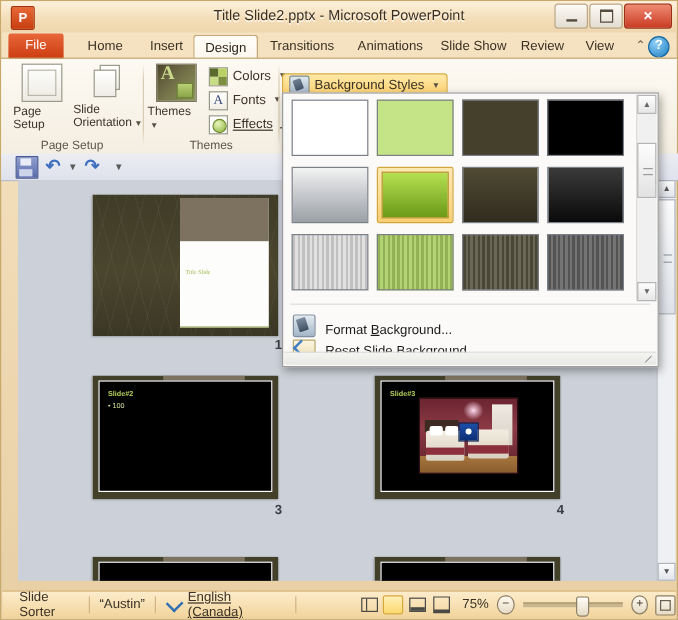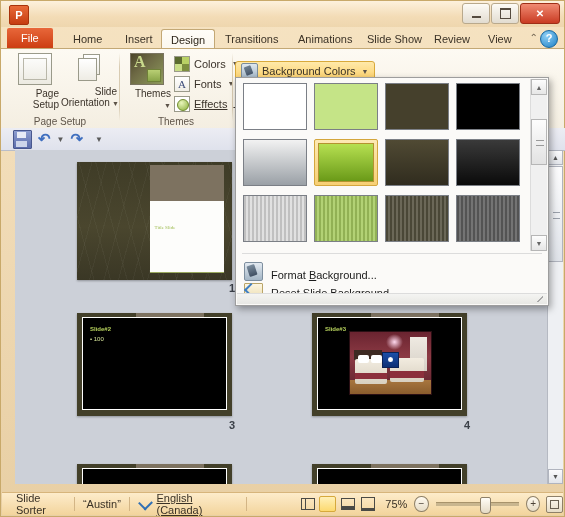--- a/index.html
+++ b/index.html
@@ -84,21 +84,21 @@
   .grp{position:absolute;top:0;height:79px;}
   .grp-label{
     position:absolute;bottom:1px;width:100%;text-align:center;
     font-size:10px;color:#5f5captures;color:#5f554a;
   }
   .grp-sep{
     position:absolute;top:4px;width:1px;height:68px;
     background:linear-gradient(transparent,#d8cbb2 20%,#d8cbb2 80%,transparent);
   }
   .bigbtn{
-    position:absolute;top:4px;width:48px;text-align:right;
+    position:absolute;top:4px;width:48px;text-align:left;
     font-size:10px;color:#3b332a;line-height:11px;
   }
   .bigbtn .ic{
     display:block;margin:0 auto 3px;width:32px;height:30px;
   }
   .smallbtn{
     position:absolute;height:19px;display:flex;align-items:center;
     font-size:11px;color:#3b332a;gap:4px;
   }
   .smallbtn .sic{width:16px;height:16px;display:block;border:1px solid #9a9a8a;box-sizing:border-box;}
@@ -413,20 +413,21 @@
     border:1px solid #6a6050;
   }
 </style>
 </head>
 <body>
 
 <div class="app">
 
   <div class="titlebar">
     <div class="pp-logo">P</div>
+    <div class="title-text">Title Slide2.pptx  -  Microsoft PowerPoint</div>
     <div class="win-btns">
       <div class="win-btn">
           <span class="glyph-min"></span>
         </div>
       <div class="win-btn">
           <span class="glyph-max"></span>
         </div>
       <div class="win-btn close">✕</div>
     </div>
   </div>
@@ -491,21 +492,21 @@
         <span>Effects</span>
         <span class="caret">▼</span>
       </div>
       <div class="grp-label">Themes</div>
     </div>
     <div class="grp-sep" style="left:231px;"></div>
   </div>
 
   <div class="bgstyles-btn">
     <span class="ic-bgstyle"></span>
-    <span>Background Colors</span>
+    <span>Background Styles</span>
     <span class="caret">▼</span>
   </div>
 
   <div class="qat">
     <span class="qat-ic ic-save"></span>
     <span class="arrow-u">↶</span>
     <span class="qat-caret">▼</span>
     <span class="arrow-r">↷</span>
     <span class="qat-caret" style="margin-left:6px;">▼</span>
   </div>

